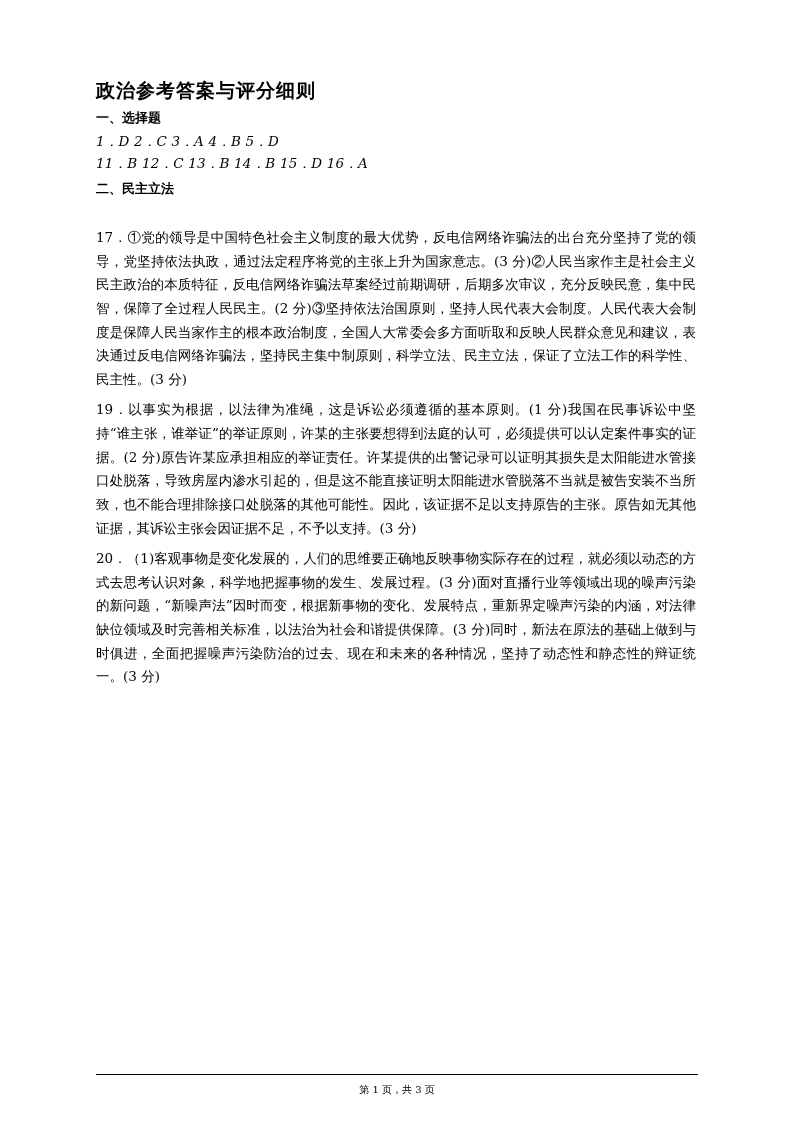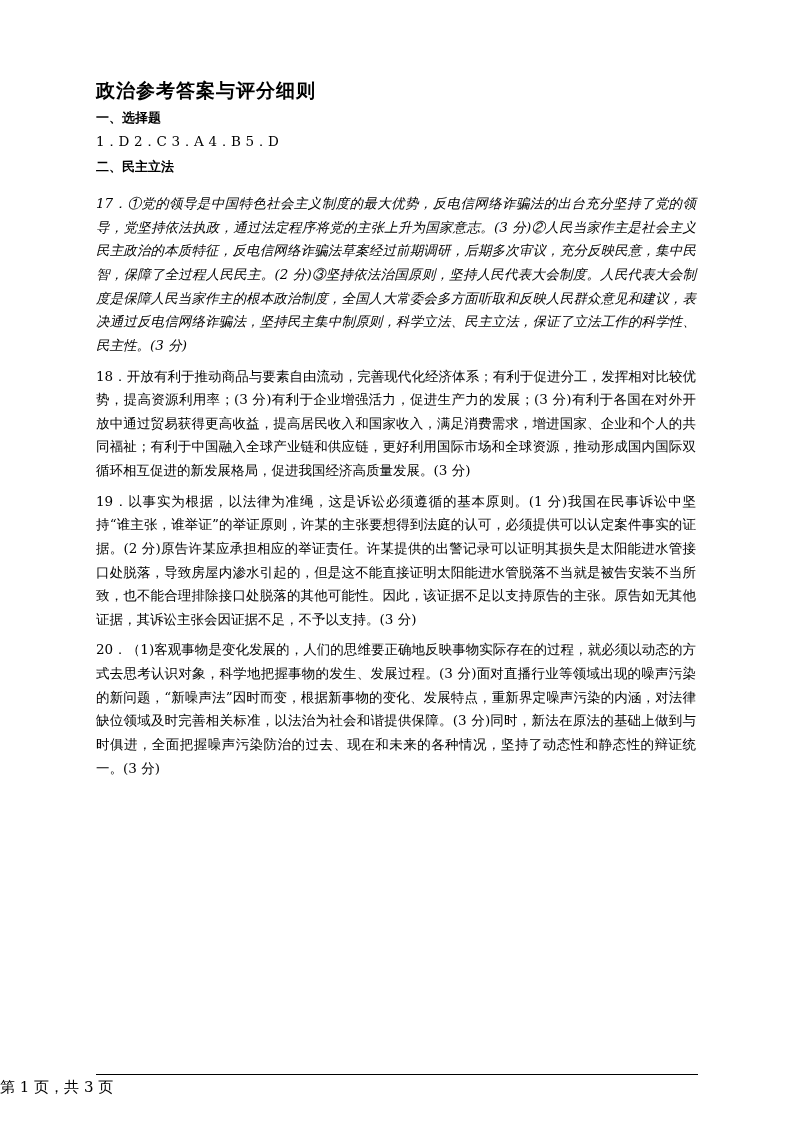--- a/index.html
+++ b/index.html
@@ -34,38 +34,39 @@
   .section-head {
     font-size: 13px;
     font-weight: bold;
     margin: 4px 0 3px 0;
     line-height: 1.55;
   }
   .choice-line {
     font-size: 13.5px;
     line-height: 1.62;
     letter-spacing: 0.2px;
+    font-style: italic;
   }
   .para {
     font-size: 13.5px;
     line-height: 1.75;
     text-align: justify;
     text-justify: inter-ideograph;
     margin: 7px 0 0 0;
   }
   .para.first {
-    margin-top: 15px;
-    font-style: italic;
+    margin-top: 27px;
   }
   .footer {
     position: absolute;
     left: 0;
     right: 0;
     bottom: 26px;
-    font-size: 15px;
+    text-align: center;
+    font-size: 10px;
     font-family: "DejaVu Sans", "Liberation Sans", sans-serif;
   }
   .footer-rule {
     position: absolute;
     left: 96px;
     right: 96px;
     bottom: 48px;
     border-top: 1px solid #000;
     height: 0;
   }
@@ -76,25 +77,25 @@
 </head>
 <body>
 
 <div class="page">
   <div class="content">
 
     <div class="doc-title">政治参考答案与评分细则</div>
 
     <div class="section-head">一、选择题</div>
     <div class="choice-line">1．D     2．C     3．A     4．B     5．D</div>
+    <div class="choice-line">11．B      12．C      13．B      14．B      15．D      16．A</div>
 
     <div class="section-head">二、民主立法</div>
 
     <div class="para first">17．①党的领导是中国特色社会主义制度的最大优势，反电信网络诈骗法的出台充分坚持了党的领导，党坚持依法执政，通过法定程序将党的主张上升为国家意志。(3 分)②人民当家作主是社会主义民主政治的本质特征，反电信网络诈骗法草案经过前期调研，后期多次审议，充分反映民意，集中民智，保障了全过程人民民主。(2 分)③坚持依法治国原则，坚持人民代表大会制度。人民代表大会制度是保障人民当家作主的根本政治制度，全国人大常委会多方面听取和反映人民群众意见和建议，表决通过反电信网络诈骗法，坚持民主集中制原则，科学立法、民主立法，保证了立法工作的科学性、民主性。(3 分)</div>
-    <div class="para">18．开放有利于推动商品与要素自由流动，完善现代化经济体系；有利于促进分工，发挥相对比较优势，提高资源利用率；(3 分)有利于企业增强活力，促进生产力的发展；(3 分)有利于各国在对外开放中通过贸易获得更高收益，提高居民收入和国家收入，满足消费需求，增进国家、企业和个人的共同福祉；有利于中国融入全球产业链和供应链，更好利用国际市场和全球资源，推动形成国内国际双循环相互促进的新发展格局，促进我国经济高质量发展。(3 分)</div>
     <div class="para">19．以事实为根据，以法律为准绳，这是诉讼必须遵循的基本原则。(1 分)我国在民事诉讼中坚持“谁主张，谁举证”的举证原则，许某的主张要想得到法庭的认可，必须提供可以认定案件事实的证据。(2 分)原告许某应承担相应的举证责任。许某提供的出警记录可以证明其损失是太阳能进水管接口处脱落，导致房屋内渗水引起的，但是这不能直接证明太阳能进水管脱落不当就是被告安装不当所致，也不能合理排除接口处脱落的其他可能性。因此，该证据不足以支持原告的主张。原告如无其他证据，其诉讼主张会因证据不足，不予以支持。(3 分)</div>
     <div class="para">20．（1)客观事物是变化发展的，人们的思维要正确地反映事物实际存在的过程，就必须以动态的方式去思考认识对象，科学地把握事物的发生、发展过程。(3 分)面对直播行业等领域出现的噪声污染的新问题，“新噪声法”因时而变，根据新事物的变化、发展特点，重新界定噪声污染的内涵，对法律缺位领域及时完善相关标准，以法治为社会和谐提供保障。(3 分)同时，新法在原法的基础上做到与时俱进，全面把握噪声污染防治的过去、现在和未来的各种情况，坚持了动态性和静态性的辩证统一。(3 分)</div>
 
   </div>
 
   <div class="footer-rule"></div>
   <div class="footer">
     <span>第</span>
     <span class="num">1</span>
     <span>页，共</span>

